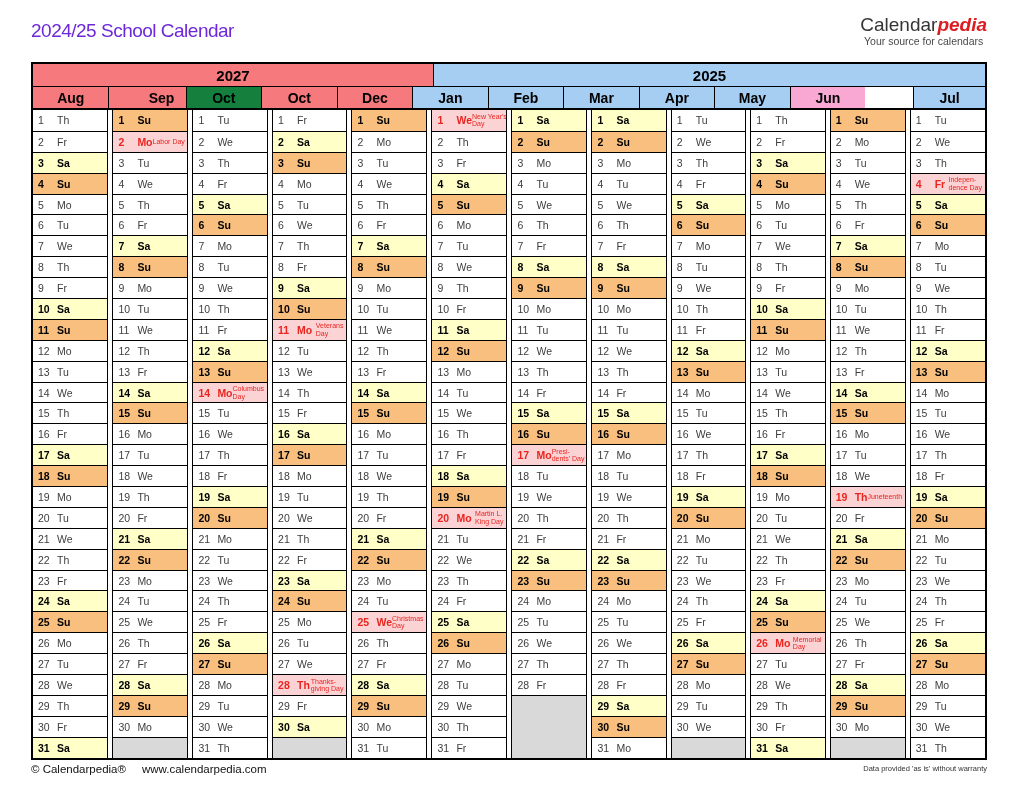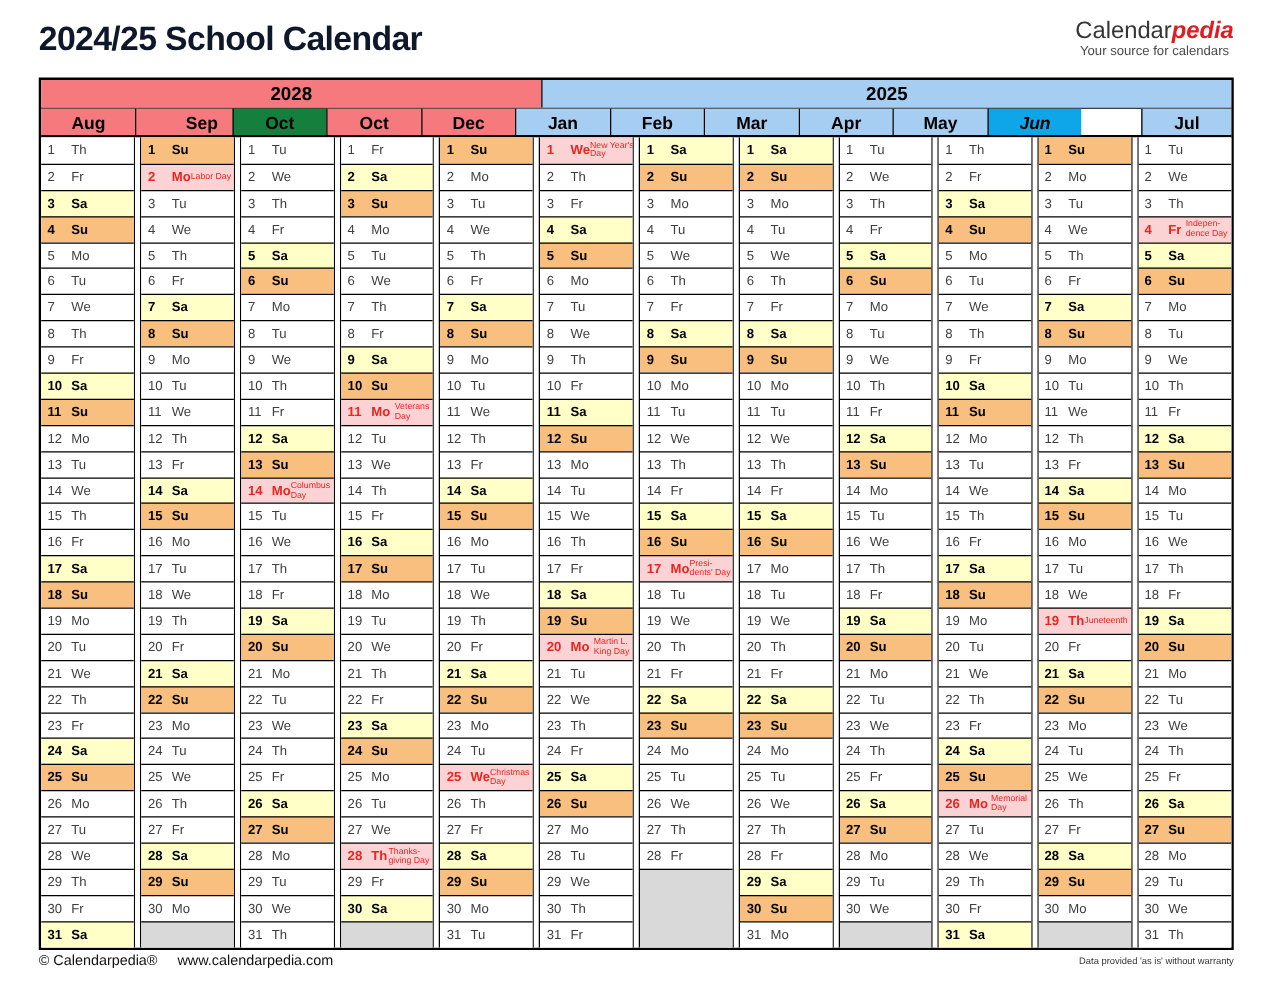--- a/index.html
+++ b/index.html
@@ -1,21 +1,21 @@
 <!DOCTYPE html>
 <html style="--sat-bg: #ffffc8; --sun-bg: #f8bf7e; --hol-bg: #fbd3d5; --hol-tx: #e8251f; --empty-bg: #d9d9d9; --logo-red: #dd1d21;"><head>
 <meta charset="utf-8">
 <style>
   html,body{margin:0;padding:0;background:#fff;width:1024px;height:790px;overflow:hidden;
     font-family:"Liberation Sans", sans-serif;}
   .sheet{position:relative;width:956px;margin:0;padding:0 35px 0 31px;}
   
   .topbar{height:62px;display:flex;justify-content:space-between;align-items:flex-start;
     padding-top:17px;box-sizing:border-box;}
-  .title{font-size:27px;font-weight:bold;color:#0f172a;margin:0;letter-spacing:-0.5px;line-height:28px;}
+  .title{font-size:19px;font-weight:normal;color:#6d28d9;margin:0;letter-spacing:-0.5px;line-height:28px;}
   .logo{text-align:center;line-height:20px;margin-top:-2px;}
   .logo .word{font-size:19px;color:#353535;letter-spacing:0;}
   .logo .word .red{color:var(--logo-red,#dd1d21);font-weight:bold;font-style:italic;}
   .logo .tag{font-size:10.5px;color:#4a4a4a;line-height:12px;}
   
   .cal{border:2px solid #000;background:#fff;}
   .yearrow{display:flex;height:22px;border-bottom:1px solid #000;}
   .yg{display:flex;align-items:center;justify-content:center;font-weight:bold;font-size:15px;color:#000;box-sizing:border-box;}
   .monthrow{display:flex;height:21px;border-bottom:2px solid #000;}
   .mh{width:80px;box-sizing:border-box;display:flex;align-items:center;justify-content:center;
@@ -51,35 +51,35 @@
   <div class="topbar">
     <h1 class="title">2024/25 School Calendar</h1>
     <div class="logo">
       <div class="word"><span>Calendar</span><span class="red">pedia</span></div>
       <div class="tag">Your source for calendars</div>
     </div>
   </div>
 
   <div class="cal">
     <div class="yearrow" id="yearrow">
-        <div class="yg" style="background: rgb(245, 121, 125); width: 400px;">2028</div>
+        <div class="yg" style="background: rgb(245, 121, 125); width: 400px;">2027</div>
         <div class="yg" style="background: rgb(165, 206, 242); flex: 1 1 0%; border-left: 1px solid rgb(0, 0, 0);">2025</div>
       </div>
     <div class="monthrow" id="monthrow">
         <div class="mh" style="background: rgb(245, 121, 125);">Aug</div>
         <div class="mh" style="background: rgb(245, 121, 125); padding-left: 28px;">Sep</div>
         <div class="mh" style="background: #15803d;">Oct</div>
         <div class="mh" style="background: rgb(245, 121, 125);">Oct</div>
         <div class="mh" style="background: rgb(245, 121, 125);">Dec</div>
         <div class="mh" style="background: rgb(165, 206, 242);">Jan</div>
         <div class="mh" style="background: rgb(165, 206, 242);">Feb</div>
         <div class="mh" style="background: rgb(165, 206, 242);">Mar</div>
         <div class="mh" style="background: rgb(165, 206, 242);">Apr</div>
         <div class="mh" style="background: rgb(165, 206, 242);">May</div>
-        <div class="mh" style="background: #0ea5e9; font-style: italic;">Jun</div>
+        <div class="mh" style="background: #f9a8d4;">Jun</div>
         <div class="mh" style="background: rgb(165, 206, 242); margin-left: 48px;">Jul</div>
       </div>
     <div class="grid" id="grid">
         <div class="mcol">
           <div class="dc">
             <span class="dnum">1</span>
             <span class="dwd">Th</span>
           </div>
           <div class="dc">
             <span class="dnum">2</span>

